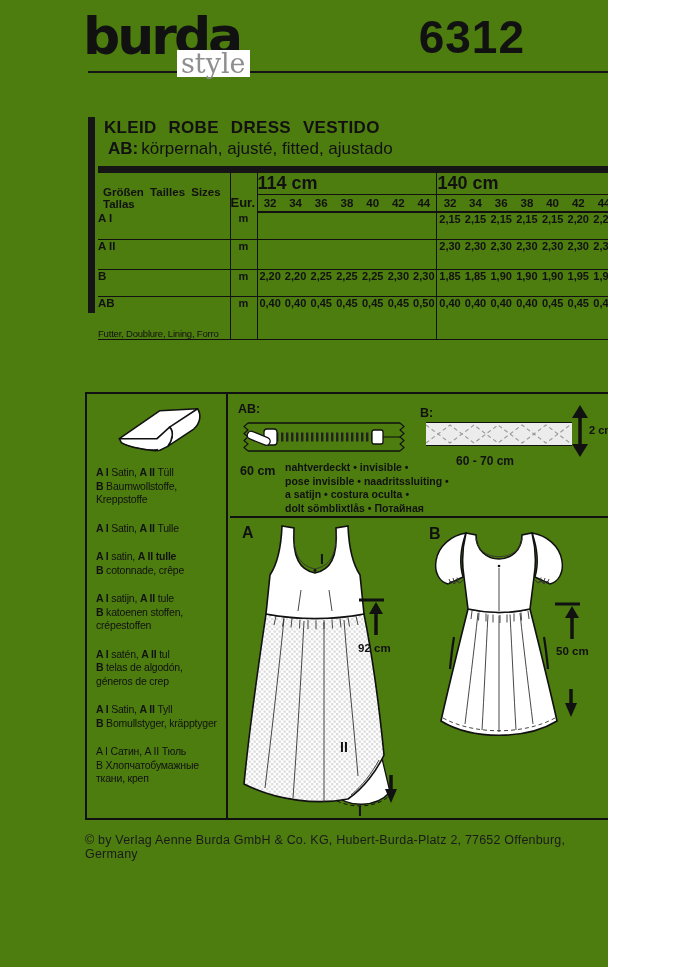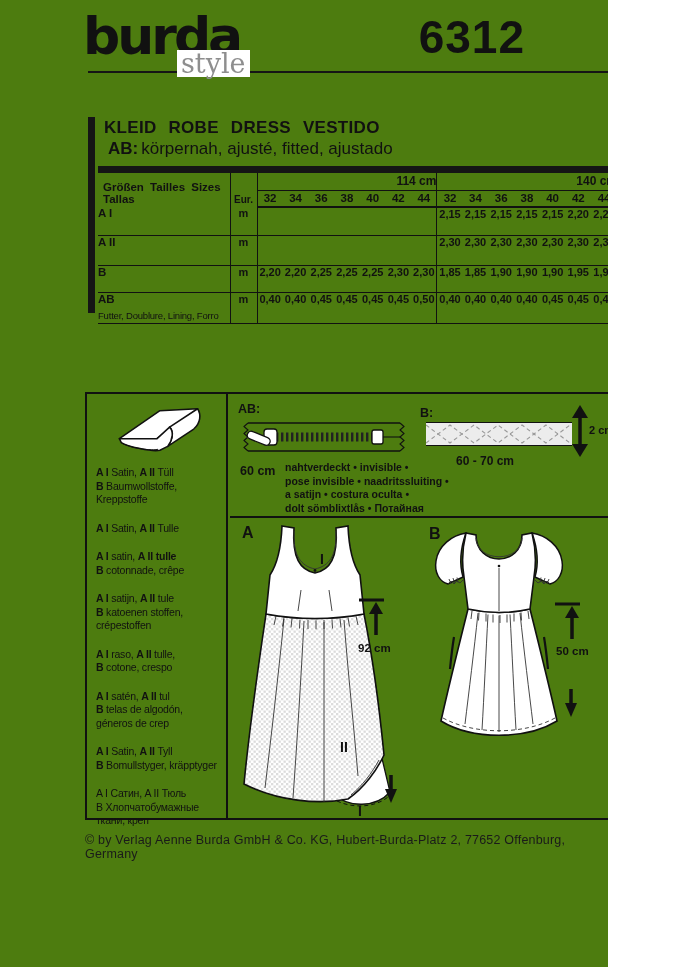--- a/index.html
+++ b/index.html
@@ -20,32 +20,32 @@
   .title-sub{position:absolute;left:108px;top:139px;font-size:17px;}
   .title-sub b{margin-right:3px;}
   
   .tbl-topbar{position:absolute;left:98px;top:166px;width:519px;height:7px;background:#151515;}
   table.sizes{position:absolute;left:98px;top:173px;width:519px;border-collapse:collapse;
          table-layout:fixed;font-weight:bold;font-size:11px;}
   table.sizes col.c-lbl{width:132px;} table.sizes col.c-eur{width:27px;}
   table.sizes td{padding:0;}
   .sep-l{border-left:1.8px solid #111;}
   tr.cm-row{height:17px;}
-  tr.cm-row .grp{font-size:12px;text-align:right;border-bottom:1.2px solid #111;}
+  tr.cm-row .grp{font-size:18px;text-align:left;border-bottom:1.2px solid #111;}
   tr.sz-row{height:17px;}
   tr.sz-row td{text-align:center;font-size:11.5px;border-bottom:2.5px solid #111;}
   td.hd-lbl{text-align:left !important;padding-left:5px !important;font-size:11.5px;word-spacing:3px;vertical-align:bottom;padding-bottom:2px !important;}
-  td.hd-eur{text-align:center;vertical-align:bottom;padding-bottom:2px !important;font-size:10px;}
+  td.hd-eur{vertical-align:bottom;padding-bottom:2px !important;font-size:13px;}
   tbody td{border-bottom:1.8px solid #111;vertical-align:top;}
   tbody tr{height:28px;}
   tbody tr:nth-child(2){height:30px;}
   tbody tr:nth-child(3){height:27px;}
   tbody tr:nth-child(4){height:31px;}
   td.lbl{text-align:left;padding:3px 0 0 5px;font-size:11.5px;}
-  .lbl-sub{font-size:9.5px;font-weight:normal;margin-top:5px;letter-spacing:-.2px;}
+  .lbl-sub{font-size:9.5px;font-weight:normal;margin-top:19px;letter-spacing:-.2px;}
   td.unit,td.val{text-align:center;padding-top:3px;}
   
   .materials-box{position:absolute;left:85px;top:392px;width:528px;height:424px;border:2px solid #111;}
   .fabric-col{position:absolute;left:0;top:0;bottom:0;width:141px;border-right:2px solid #111;
         padding:6px 6px 0 9px;box-sizing:border-box;}
   .fabric-col svg{display:block;margin:2px auto 8px auto;}
   .fabric-block{font-size:10.5px;line-height:13.5px;margin-bottom:15px;letter-spacing:-.2px;}
   .fabric-block .b{font-weight:bold;}
   .notions-row{position:absolute;left:143px;top:0;right:0;height:122px;border-bottom:2px solid #111;}
   .ab-label{position:absolute;left:8px;top:8px;font-weight:bold;font-size:12.5px;}
@@ -239,24 +239,20 @@
           </div>
           <div class="fabric-block">
             <div><span class="b">A I </span><span>satin, </span><span class="b">A II </span><span class="b">tulle</span></div>
             <div><span class="b">B </span><span>cotonnade, crêpe</span></div>
           </div>
           <div class="fabric-block">
             <div><span class="b">A I </span><span>satijn, </span><span class="b">A II </span><span>tule</span></div>
             <div><span class="b">B </span><span>katoenen stoffen, crépestoffen</span></div>
           </div>
           <div class="fabric-block">
-            <div><span class="b">A I </span><span>raso, </span><span class="b">A II </span><span>tulle,</span></div>
-            <div><span class="b">B </span><span>cotone, crespo</span></div>
-          </div>
-          <div class="fabric-block">
             <div><span class="b">A I </span><span>satén, </span><span class="b">A II </span><span>tul</span></div>
             <div><span class="b">B </span><span> telas de algodón, géneros de crep</span></div>
           </div>
           <div class="fabric-block">
             <div><span class="b">A I </span><span>Satin, </span><span class="b">A II </span><span>Tyll</span></div>
             <div><span class="b">B </span><span>Bomullstyger, kräpptyger</span></div>
           </div>
           <div class="fabric-block">
             <div><span>A I Сатин, A II Тюль</span></div>
             <div><span>В Хлопчатобумажные ткани, креп</span></div>

